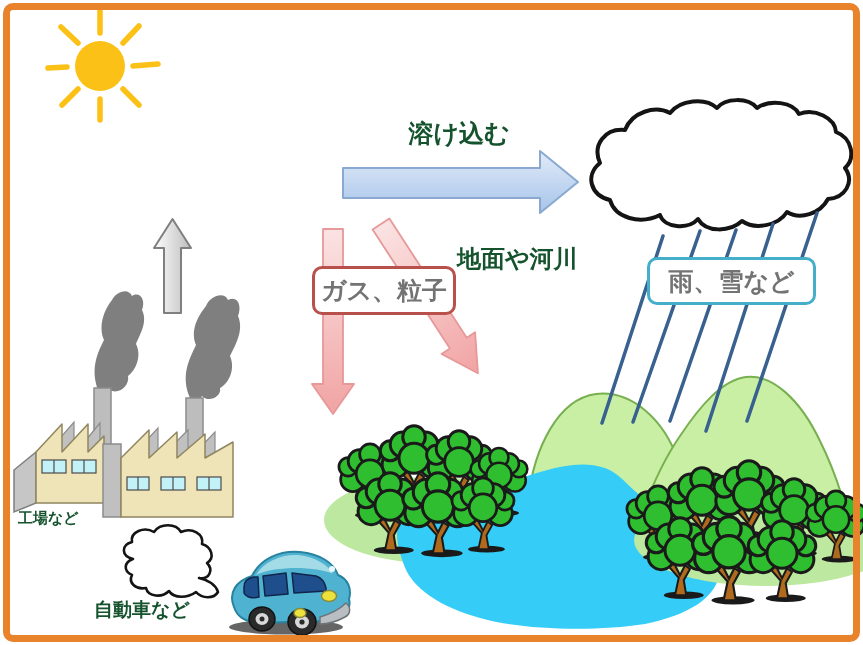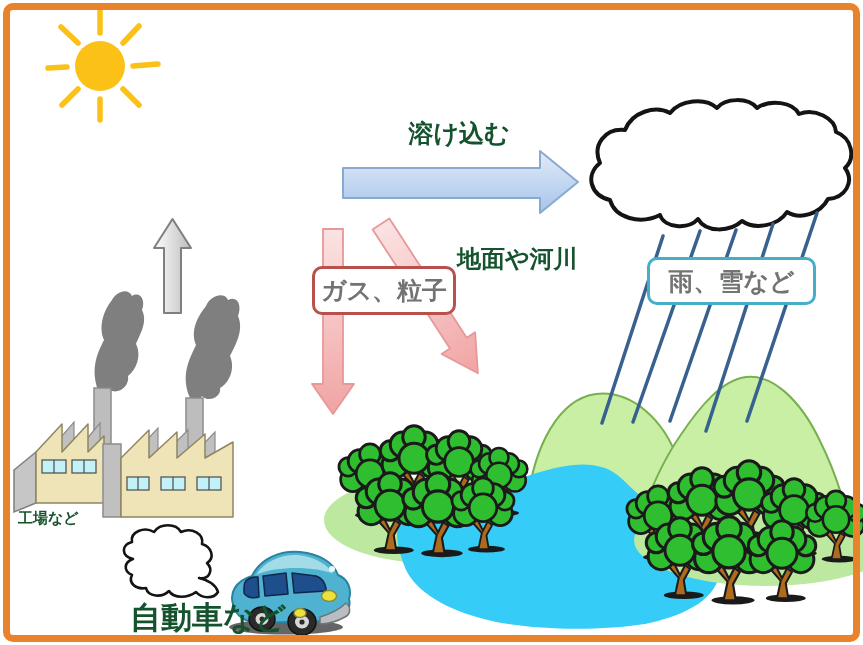--- a/index.html
+++ b/index.html
@@ -14,21 +14,21 @@
   .art{position:absolute;left:0;top:0;z-index:1;}
   .lbl{
     position:absolute;color:#14532d;font-weight:700;z-index:10;
     white-space:nowrap;line-height:1.2;
   }
   .lbl-emission-title{left:90px;top:144px;width:200px;text-align:center;font-size:25px;}
   .lbl-emission-sub{left:2px;top:179px;width:344px;text-align:center;font-size:21px;}
   .lbl-dissolve{left:398px;top:118px;width:122px;text-align:center;font-size:25px;}
   .lbl-deposition{left:457px;top:243px;font-size:24px;line-height:31px;}
   .lbl-factory{left:18px;top:499px;font-size:15px;margin-top:10px;}
-  .lbl-car{left:94px;top:599px;font-size:31px;margin-left:36px;}
+  .lbl-car{left:94px;top:599px;font-size:19px;}
   .callout{
     position:absolute;z-index:12;background:#FFFFFF;display:flex;
     align-items:center;justify-content:center;color:#737373;font-weight:700;
     border-radius:10px;box-sizing:border-box;
   }
   .callout-gas{left:312px;top:266px;width:144px;height:49px;border:3px solid #B8504B;font-size:25px;}
   .callout-rain{left:647px;top:257px;width:169px;height:48px;border:3px solid #45AEC8;font-size:25px;}
 </style>
 </head>
 <body>

